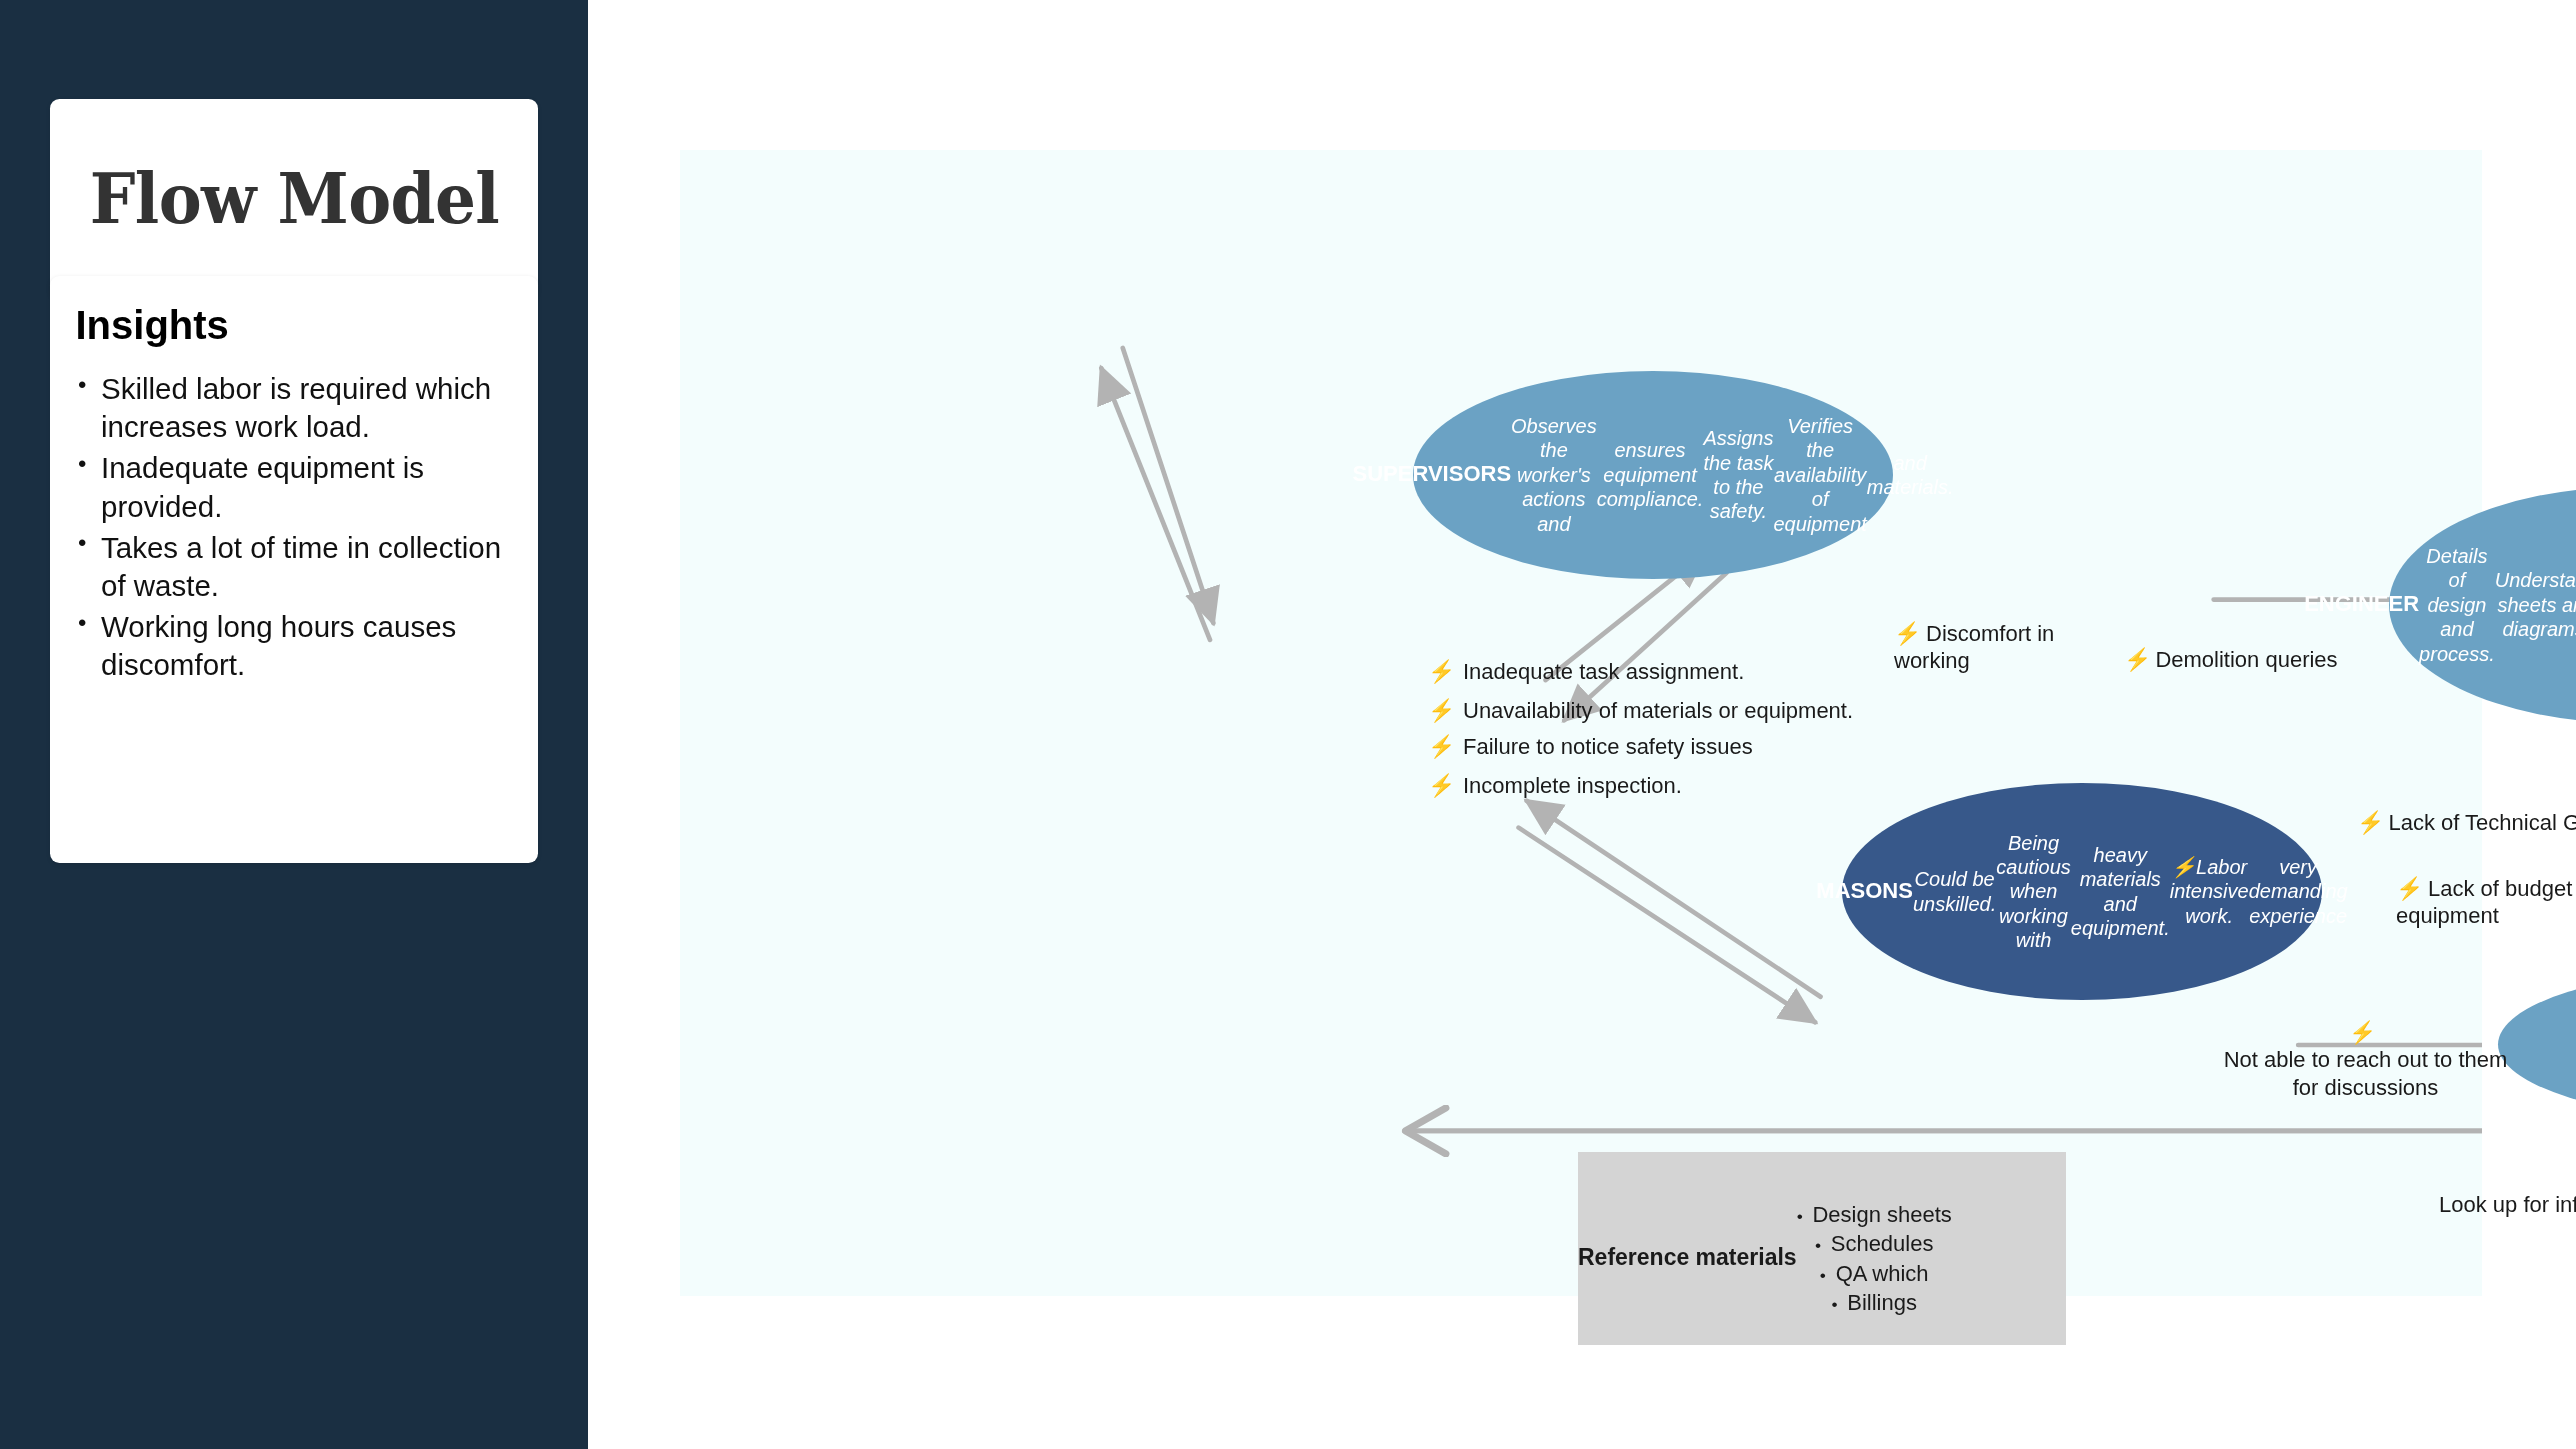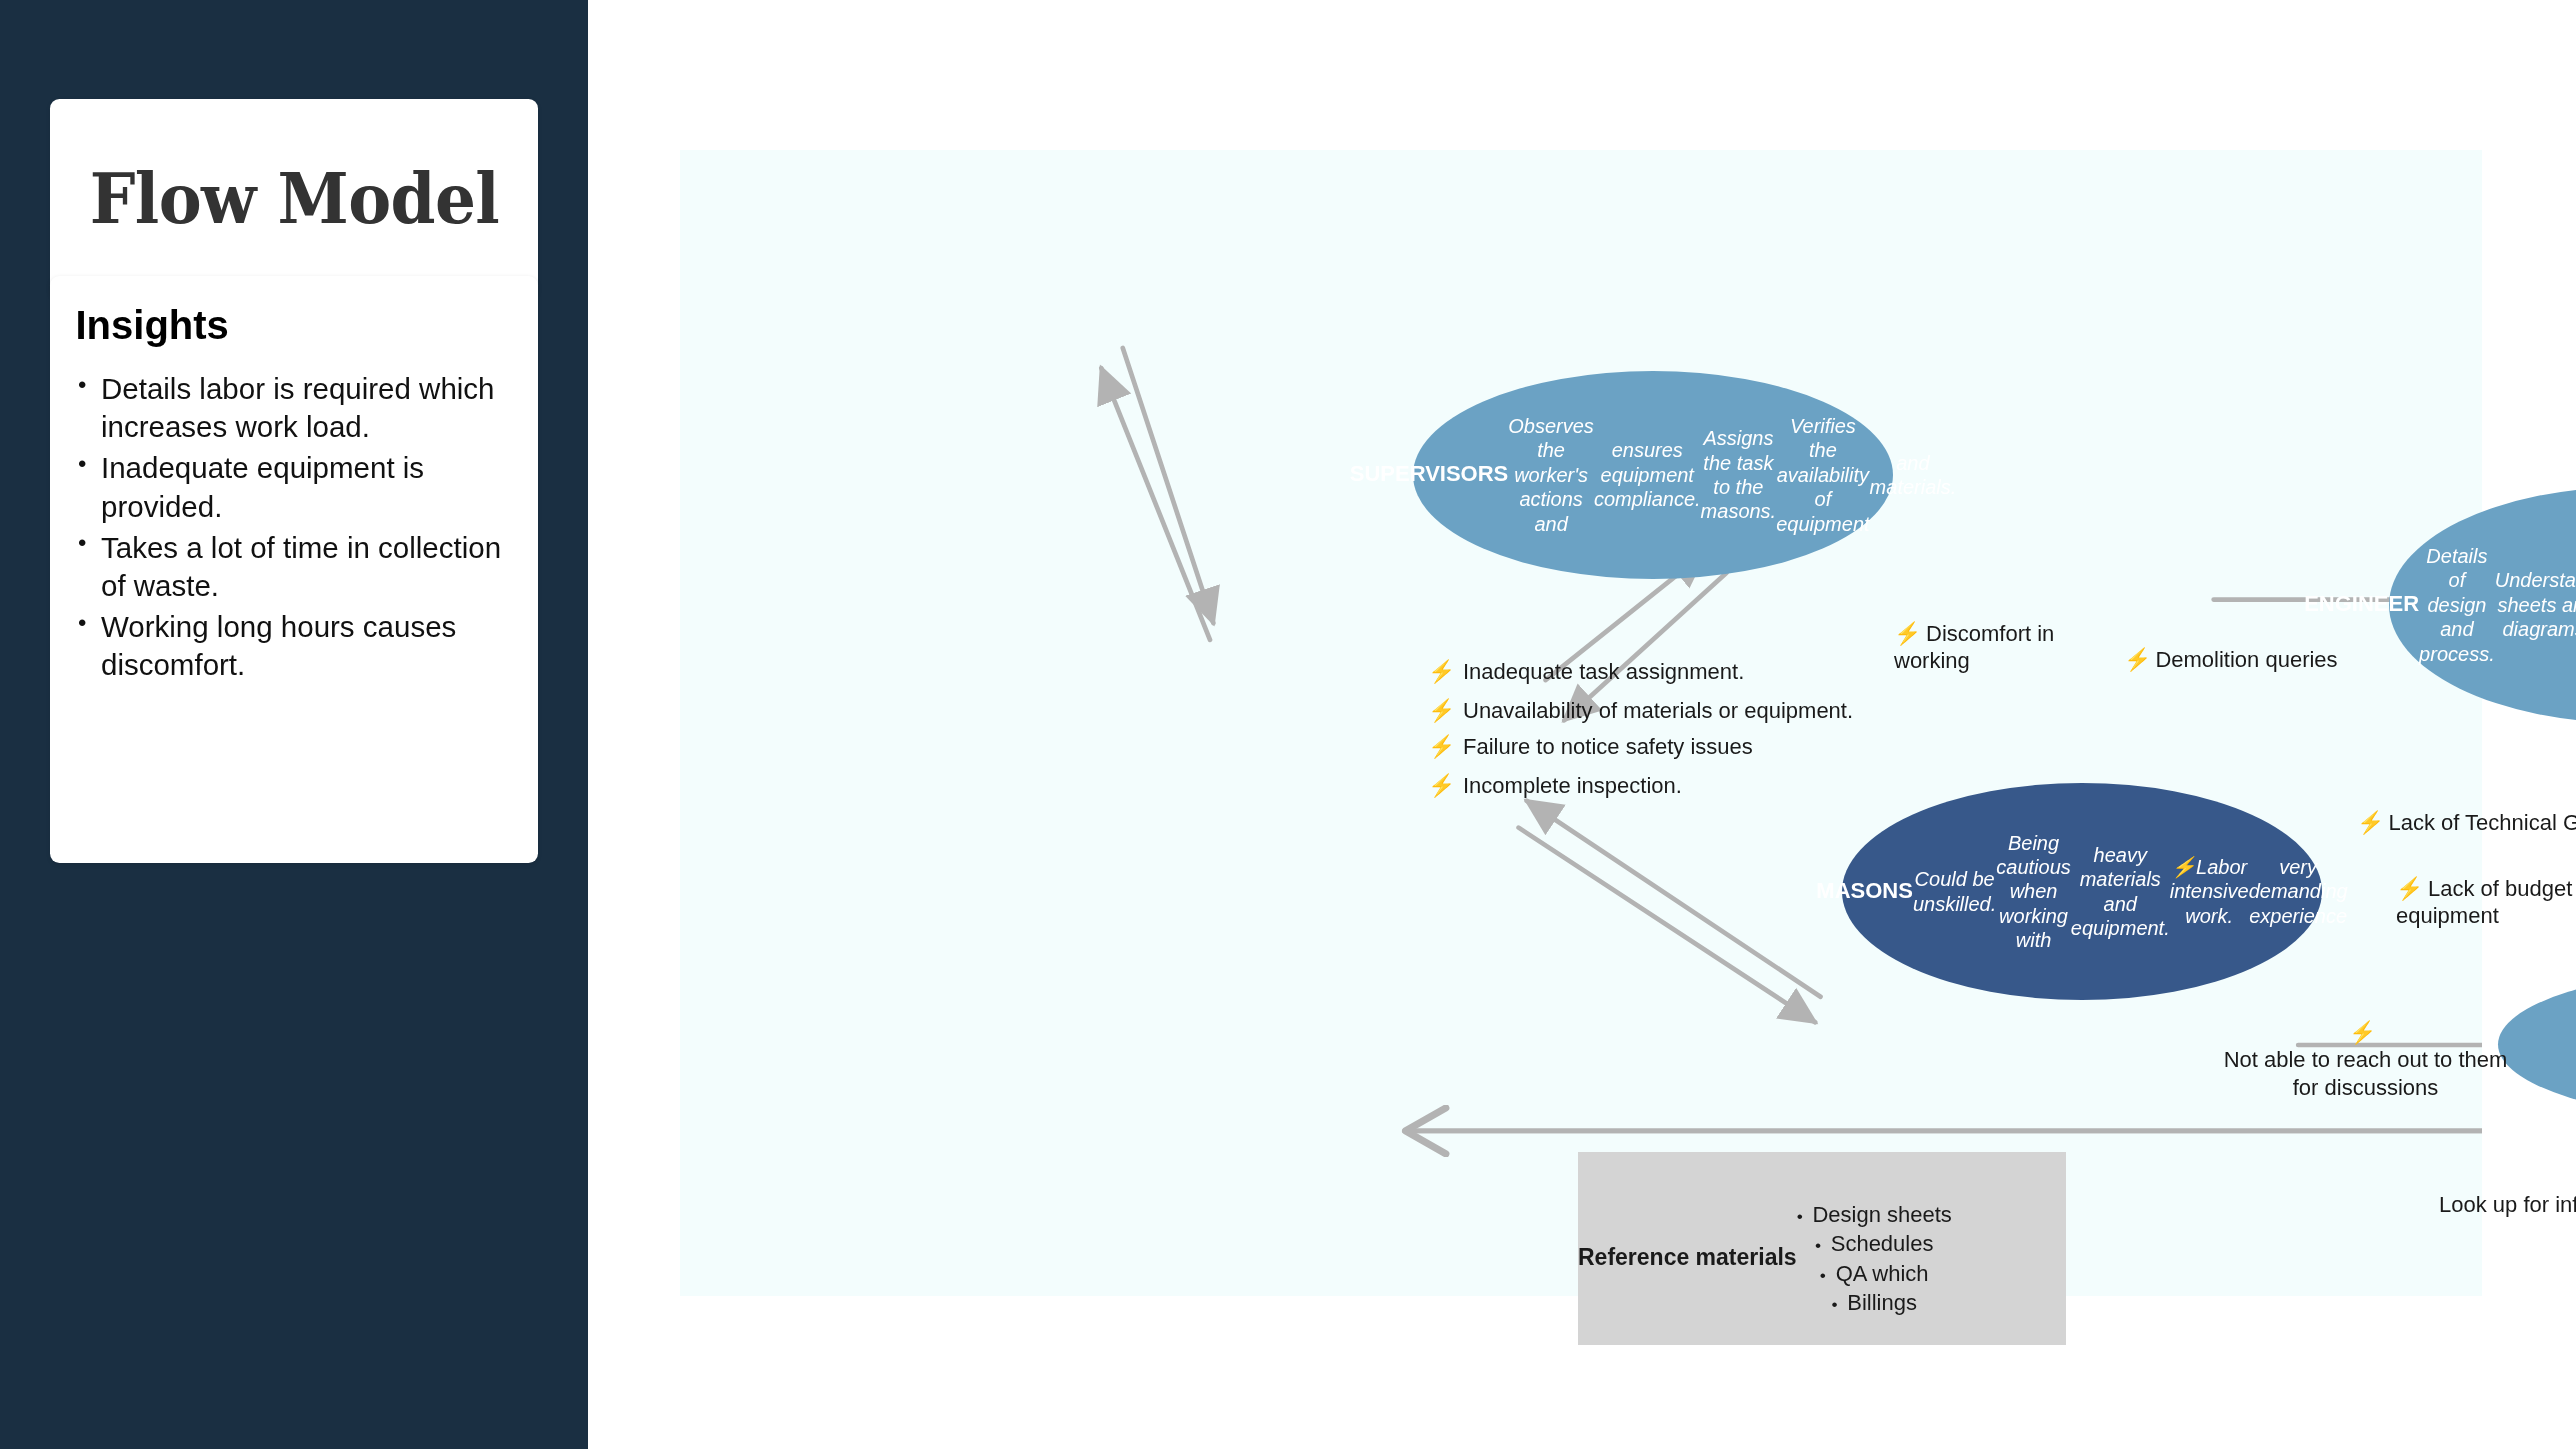--- a/index.html
+++ b/index.html
@@ -155,21 +155,21 @@
 
   <div class="sidebar">
 
     <div class="card title-card">
       <div class="title-text">Flow Model</div>
     </div>
 
     <div class="card insights-card">
       <div class="insights-heading">Insights</div>
       <ul class="insights-list">
-        <li>Details labor is required which increases work load.</li>
+        <li>Skilled labor is required which increases work load.</li>
         <li>Inadequate equipment is provided.</li>
         <li>Takes a lot of time in collection of waste.</li>
         <li>Working long hours causes discomfort.</li>
       </ul>
     </div>
   </div>
 
   <div class="canvas">
 
     <svg viewBox="0 0 2686 1708">
@@ -199,21 +199,21 @@
         <path d="M 2286 670 L 3036 670 Q 3060 670 3060 694 L 3060 1438 Q 3060 1462 3036 1462 L 1080 1462" marker-end="url(#ahopen)"></path>
 
         <path d="M 2412 1334 L 2868 1334 Q 2892 1334 2892 1358 L 2892 1438 Q 2892 1462 2868 1462 L 1080 1462"></path>
       </g>
     </svg>
 
     <div class="node node-supervisors">
       <div class="n-title">SUPERVISORS</div>
       <div class="n-line">Observes the worker's actions and</div>
       <div class="n-line">ensures equipment compliance.</div>
-      <div class="n-line">Assigns the task to the masons.</div>
+      <div class="n-line">Assigns the task to the safety.</div>
       <div class="n-line">Verifies the availability of equipment</div>
       <div class="n-line">and materials.</div>
     </div>
 
     <div class="node node-engineer">
       <div class="n-title">ENGINEER</div>
       <div class="n-line">Details of design and process.</div>
       <div class="n-line">Understand sheets and diagrams.</div>
       <div class="n-line">Provides guidance to the supervisor</div>
       <div class="n-line">and masons on the technical</div>

